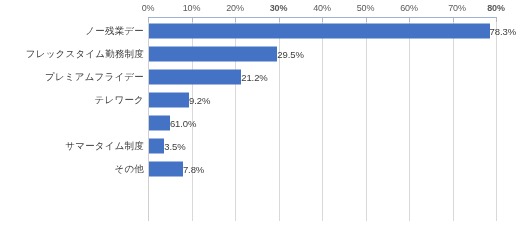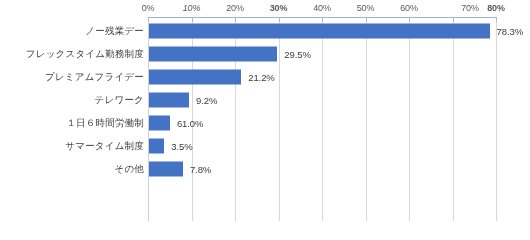--- a/index.html
+++ b/index.html
@@ -98,21 +98,21 @@
     display: flex;
     align-items: center;
   }
   .bar {
     height: 15px;
     background: #4473c5;
   }
   .value-label {
     font-size: 9.5px;
     color: #3c3c3c;
-    margin-left: 7px;
+    margin-left: 0;
     white-space: nowrap;
     letter-spacing: -0.1px;
   }
 </style>
 </head>
 <body>
 
 <div id="chart-root">
 
   <div class="plot-area" id="plot-area">
@@ -133,27 +133,27 @@
       <div class="axis-tick" style="left: 235px;"></div>
       <div class="axis-tick" style="left: 278.5px;"></div>
       <div class="axis-tick" style="left: 322px;"></div>
       <div class="axis-tick" style="left: 365.5px;"></div>
       <div class="axis-tick" style="left: 409px;"></div>
       <div class="axis-tick" style="left: 452.5px;"></div>
       <div class="axis-tick" style="left: 496px;"></div>
     </div>
   <div id="tick-labels-layer">
       <div class="tick-label" style="left: 148px;">0%</div>
-      <div class="tick-label" style="left: 191.5px; font-style: italic;">10%</div>
+      <div class="tick-label" style="left: 191.5px;">10%</div>
       <div class="tick-label" style="left: 235px;">20%</div>
       <div class="tick-label" style="left: 278.5px; font-weight: bold;">30%</div>
       <div class="tick-label" style="left: 322px;">40%</div>
       <div class="tick-label" style="left: 365.5px;">50%</div>
       <div class="tick-label" style="left: 409px;">60%</div>
-      <div class="tick-label" style="left: 470px;">70%</div>
+      <div class="tick-label" style="left: 457px;">70%</div>
       <div class="tick-label" style="left: 496px; font-weight: bold;">80%</div>
     </div>
 
   <div class="rows" id="rows">
       <div class="row">
         <div class="cat-label">ノー残業デー</div>
         <div class="bar-wrap">
           <div class="bar" style="width: 340.605px; background: rgb(68, 115, 197);"></div>
           <div class="value-label">78.3%</div>
         </div>
@@ -173,21 +173,20 @@
         </div>
       </div>
       <div class="row">
         <div class="cat-label">テレワーク</div>
         <div class="bar-wrap">
           <div class="bar" style="width: 40.02px; background: rgb(68, 115, 197);"></div>
           <div class="value-label">9.2%</div>
         </div>
       </div>
       <div class="row">
-        <div class="cat-label">１日６時間労働制</div>
         <div class="bar-wrap">
           <div class="bar" style="width: 20.88px; background: rgb(68, 115, 197);"></div>
           <div class="value-label">61.0%</div>
         </div>
       </div>
       <div class="row">
         <div class="cat-label">サマータイム制度</div>
         <div class="bar-wrap">
           <div class="bar" style="width: 15.225px; background: rgb(68, 115, 197);"></div>
           <div class="value-label">3.5%</div>

